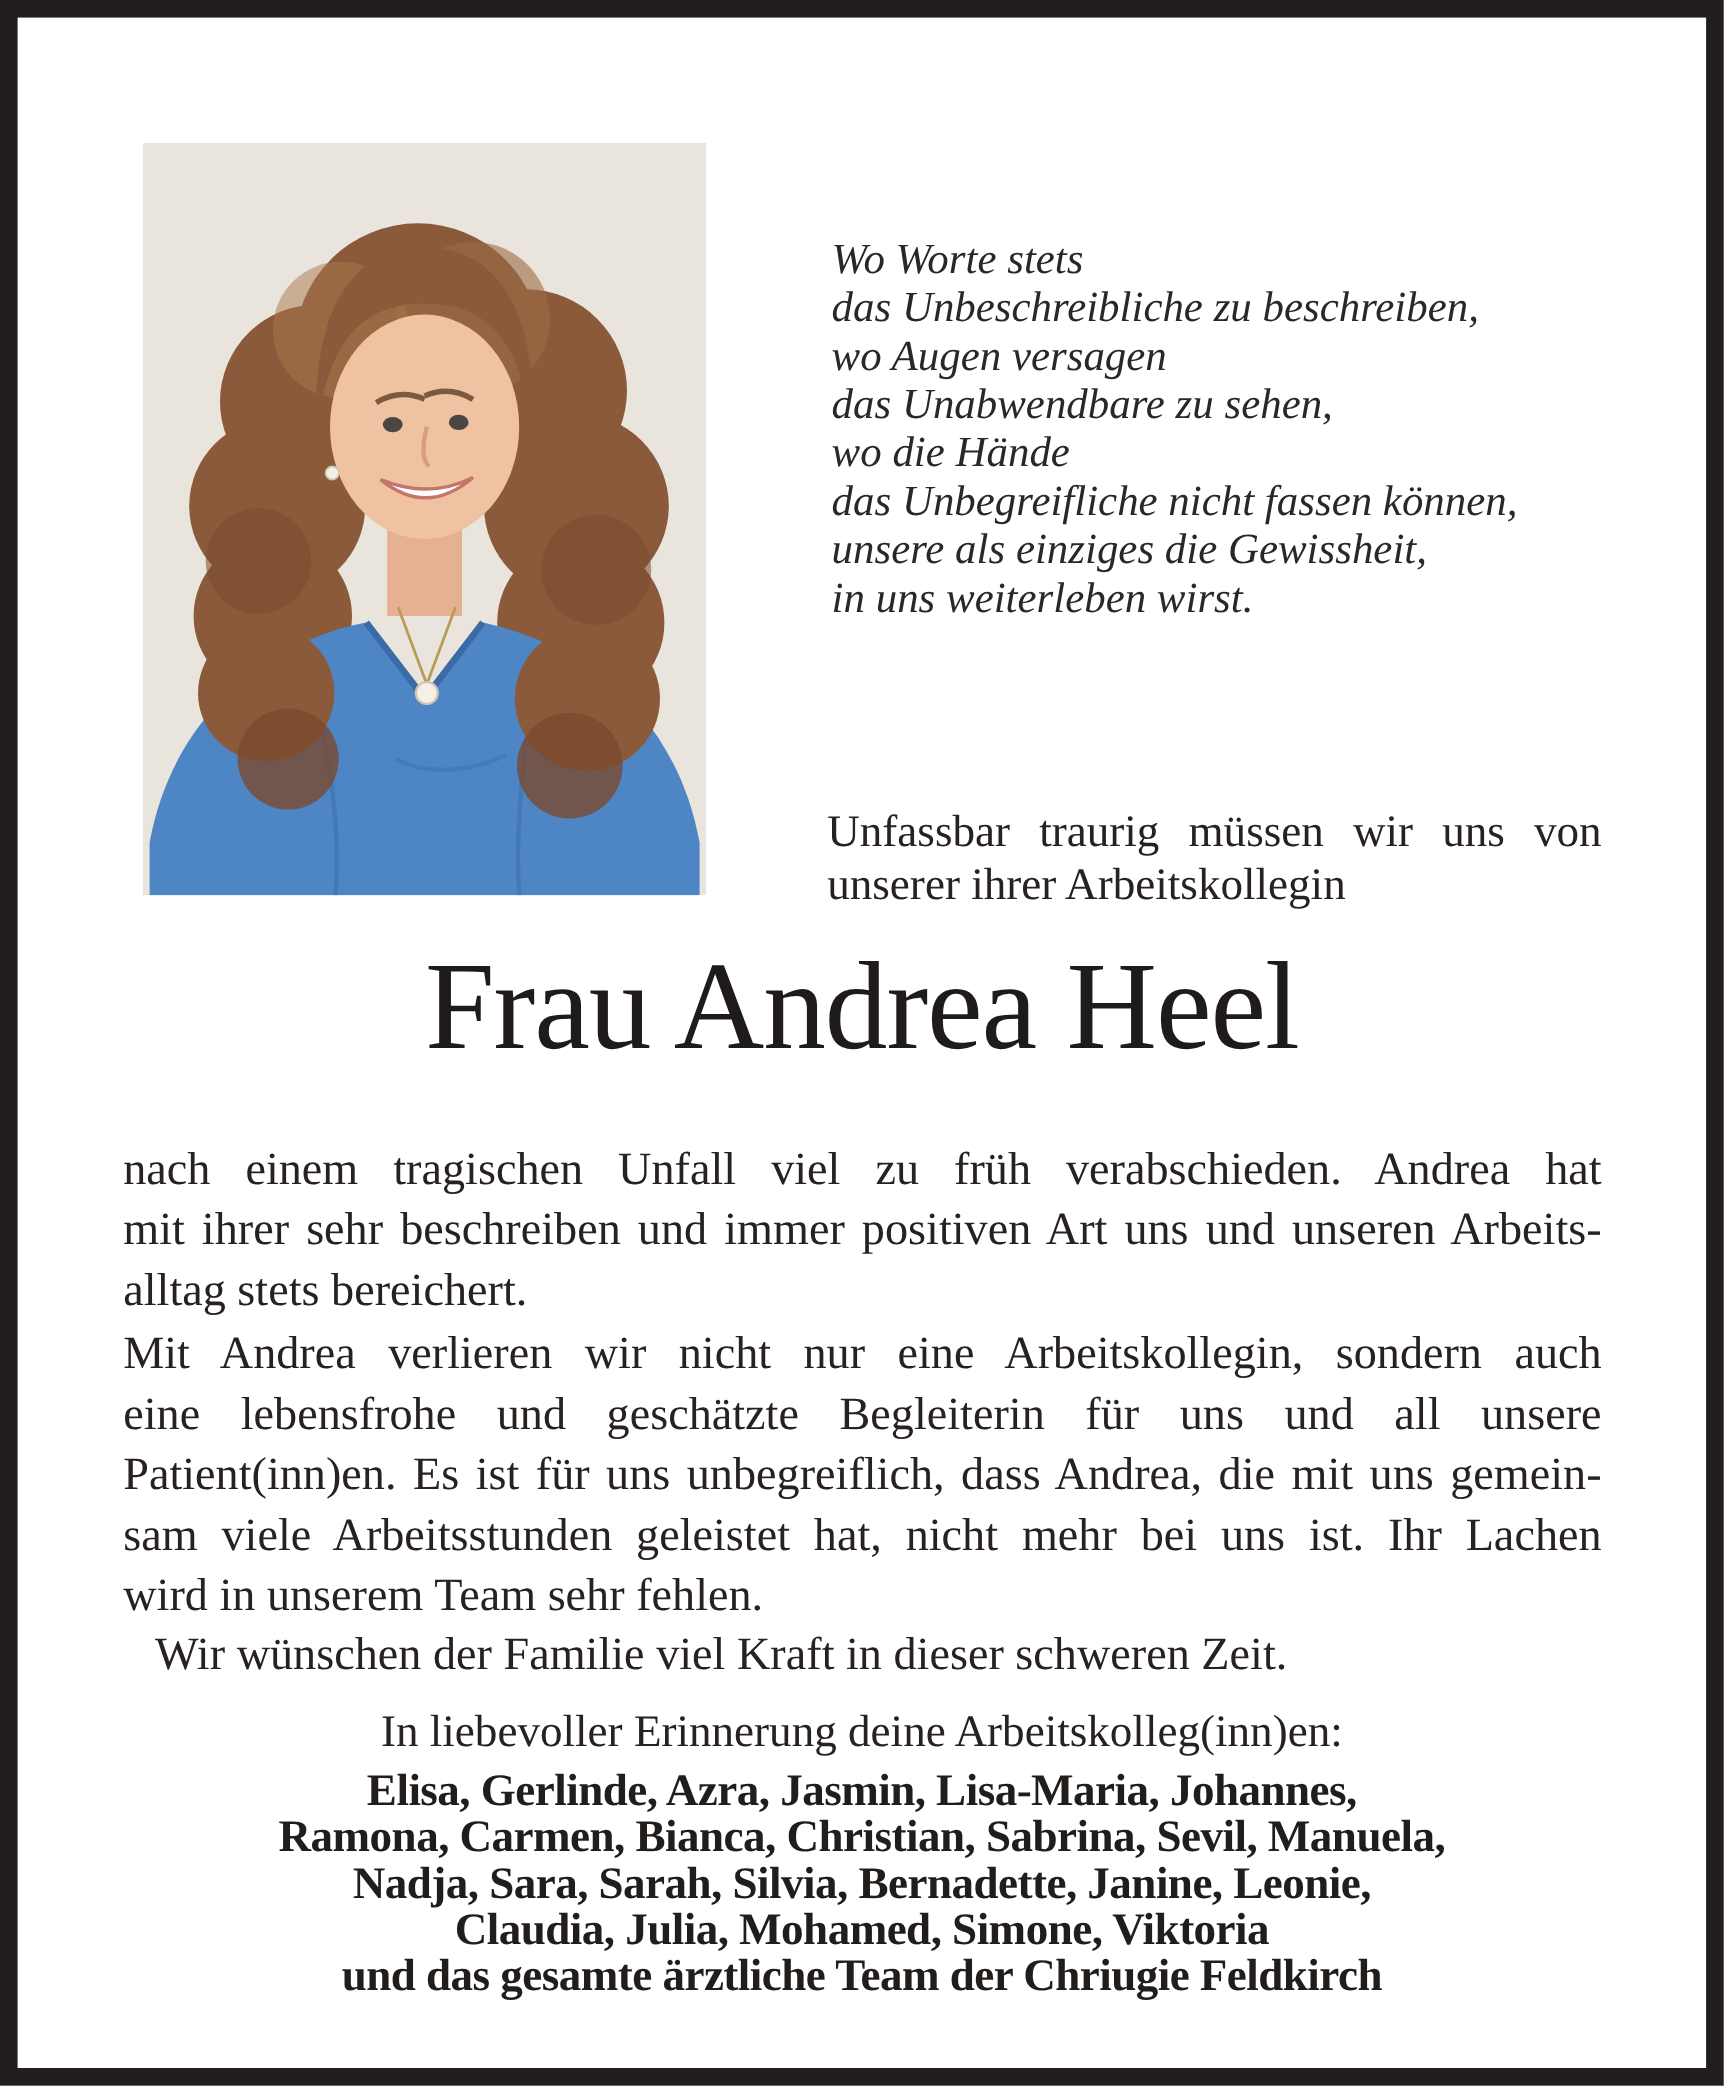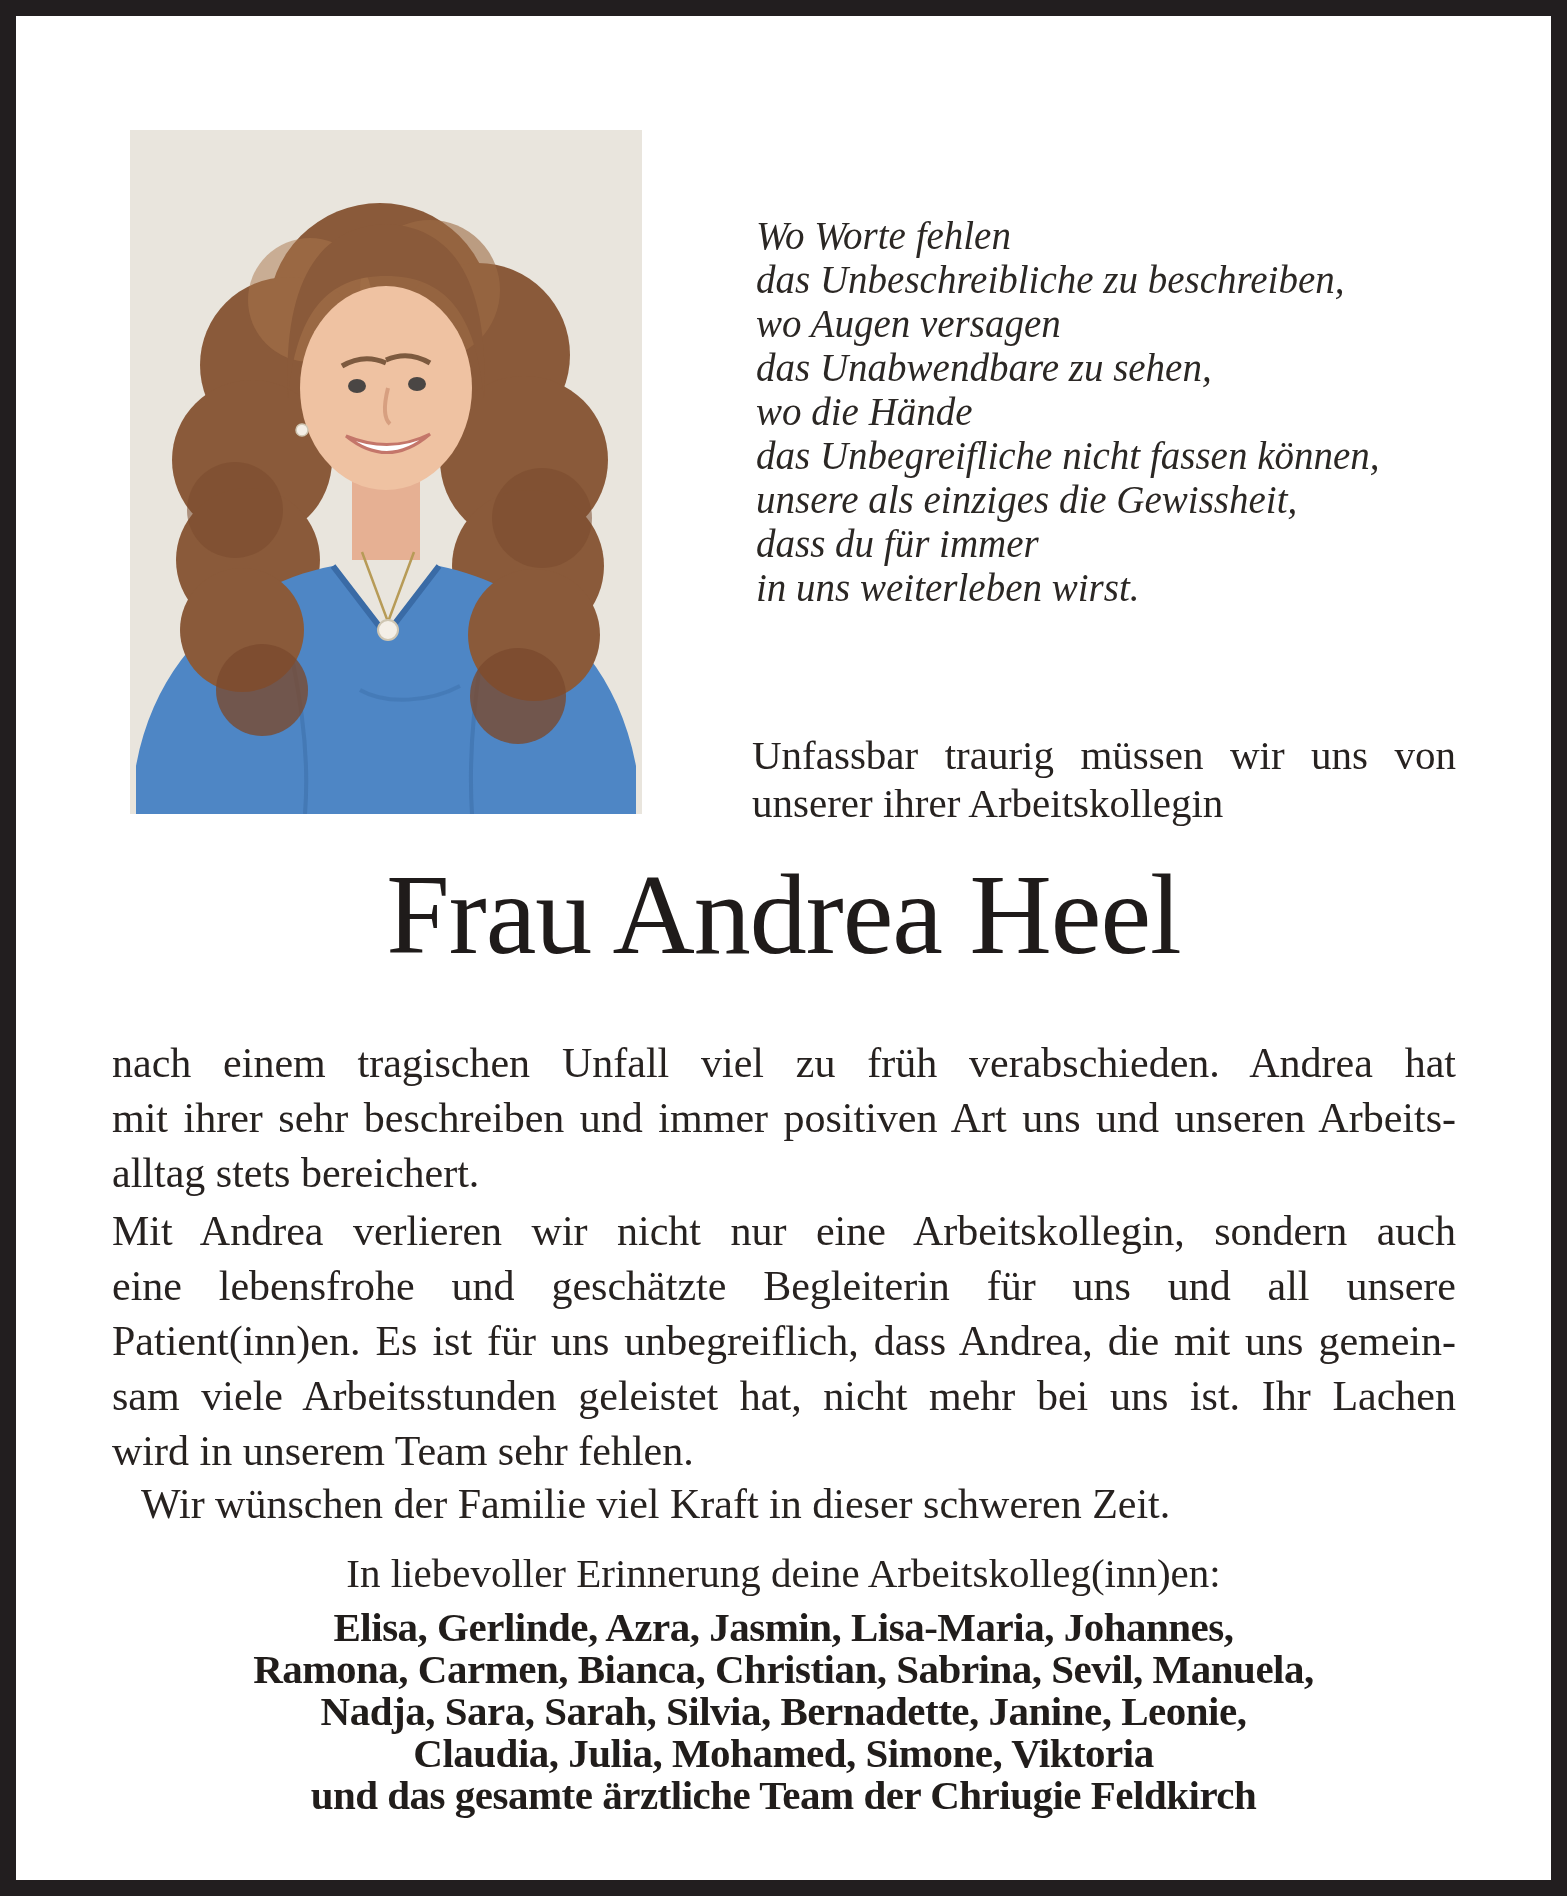--- a/index.html
+++ b/index.html
@@ -105,28 +105,27 @@
       <path d="M158,268 C152,138 198,96 256,94 C314,96 360,138 354,268 C346,184 316,146 256,146 C196,146 166,184 158,268 Z" fill="#8a5a3a"></path>
 
       <g>
         <path d="M232,422 L258,492 L284,422" stroke="#b79b57" stroke-width="2.5" fill="none"></path>
         <circle cx="258" cy="500" r="10" fill="#f4efe7" stroke="#cfc6b2" stroke-width="2"></circle>
       </g>
     </svg>
   </div>
 
   <div class="poem">
-    <div>Wo Worte fehlen</div>
+    <div>Wo Worte stets</div>
     <div>das Unbeschreibliche zu beschreiben,</div>
     <div>wo Augen versagen</div>
     <div>das Unabwendbare zu sehen,</div>
     <div>wo die Hände</div>
     <div>das Unbegreifliche nicht fassen können,</div>
     <div>unsere als einziges die Gewissheit,</div>
-    <div>dass du für immer</div>
     <div>in uns weiterleben wirst.</div>
   </div>
 
   <div class="intro">
     <div class="jline">Unfassbar traurig müssen wir uns von</div>
     <div>unserer ihrer Arbeitskollegin</div>
   </div>
 
   <h1 class="title">Frau Andrea Heel</h1>
 

